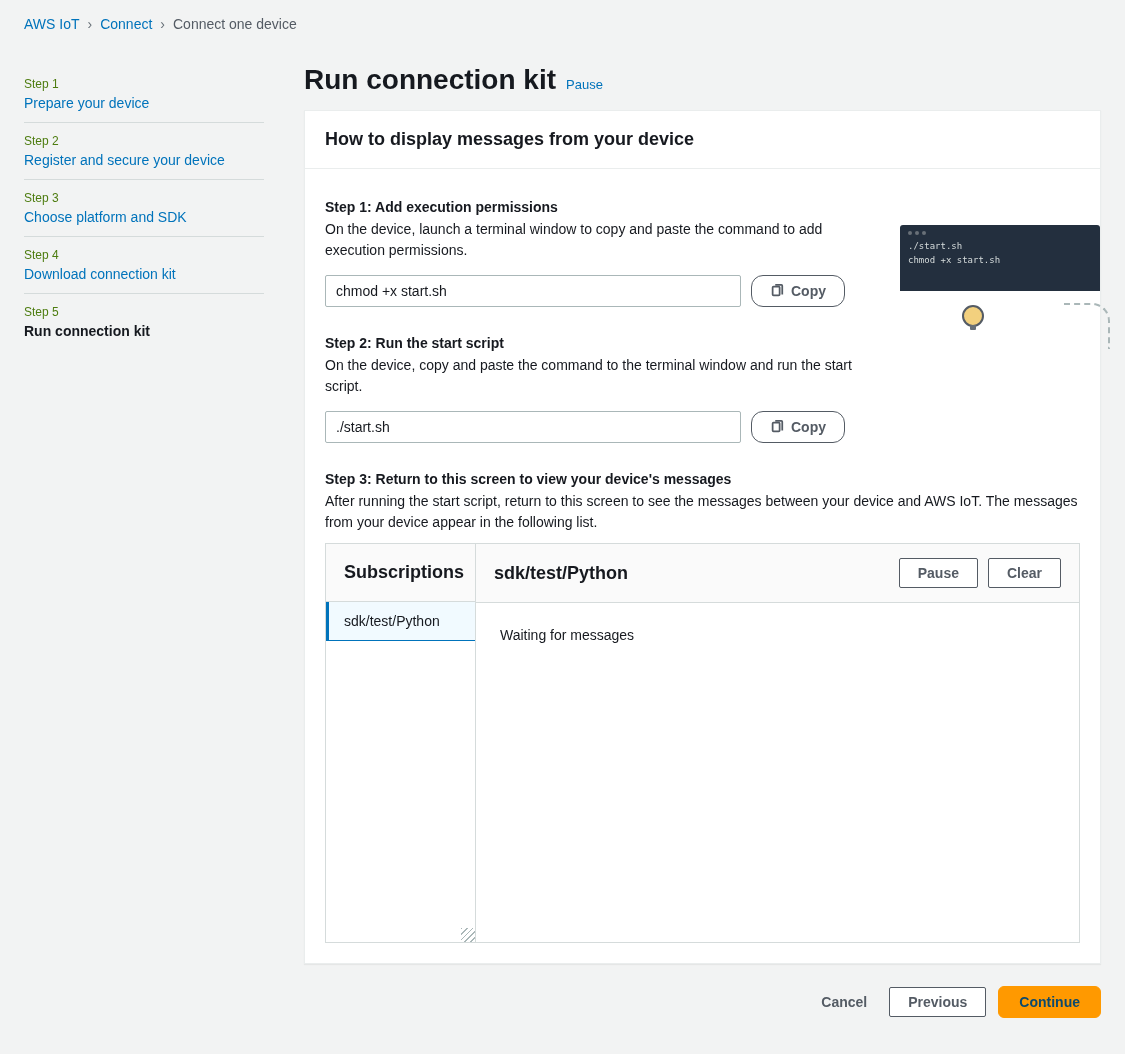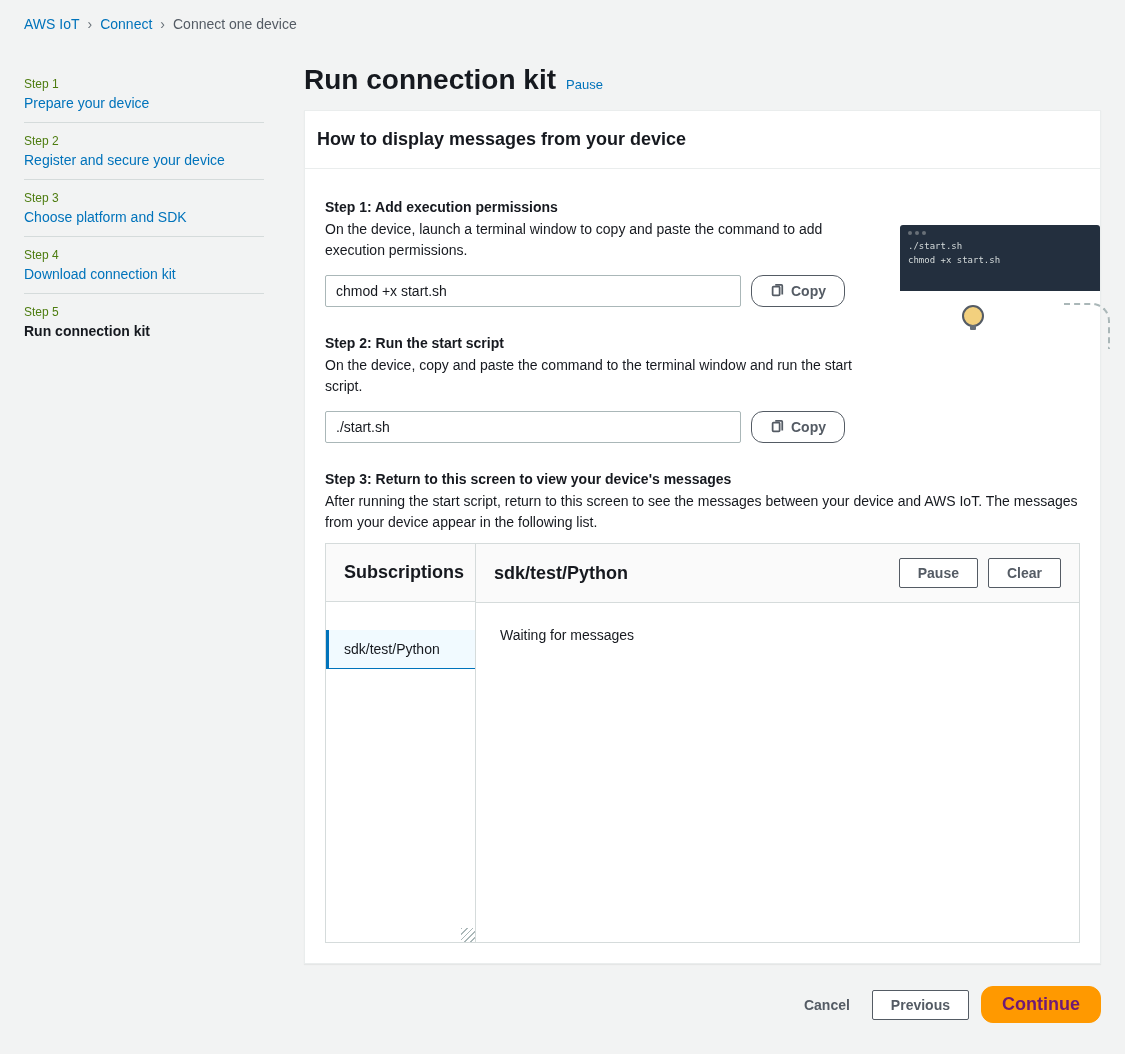--- a/index.html
+++ b/index.html
@@ -72,21 +72,21 @@
     font-weight: 400;
     cursor: pointer;
   }
 
   .card {
     background: #fff;
     border: 1px solid #eaeded;
     box-shadow: 0 1px 1px rgba(0,0,0,0.05);
   }
   .card-header {
-    padding: 18px 12px;
+    padding: 18px 20px;
     border-bottom: 1px solid #eaeded;
   }
   .card-header h2 {
     margin: 0;
     font-size: 18px;
     font-weight: 700;
   }
   .card-body {
     padding: 18px 20px 20px;
     position: relative;
@@ -194,21 +194,20 @@
     margin-top: 6px;
     height: 400px;
   }
   .subs-col {
     width: 150px;
     flex-shrink: 0;
     border-right: 1px solid #d5dbdb;
     display: flex;
     flex-direction: column;
     position: relative;
-    gap: 28px;
   }
   .subs-header {
     padding: 18px 18px;
     font-size: 18px;
     font-weight: 700;
     border-bottom: 1px solid #d5dbdb;
     background: #fafafa;
   }
   .subs-item {
     padding: 11px 18px;
@@ -275,25 +274,25 @@
   }
   .link-btn {
     color: #545b64;
     font-weight: 700;
     cursor: pointer;
     padding: 6px 10px;
   }
   .btn-primary {
     background: #ff9900;
     border: 1px solid #ff9900;
-    color: #701a75;
-    font-weight: 700;
-    font-size: 18px;
+    color: #0c4a6e;
+    font-weight: 700;
+    font-size: 14px;
     padding: 7px 20px;
-    border-radius: 12px;
+    border-radius: 6px;
     cursor: pointer;
   }
 </style>
 </head>
 <body>
 
 <div class="page">
   <nav class="breadcrumb">
     <a href="#">AWS IoT</a>
     <span class="sep">›</span>

